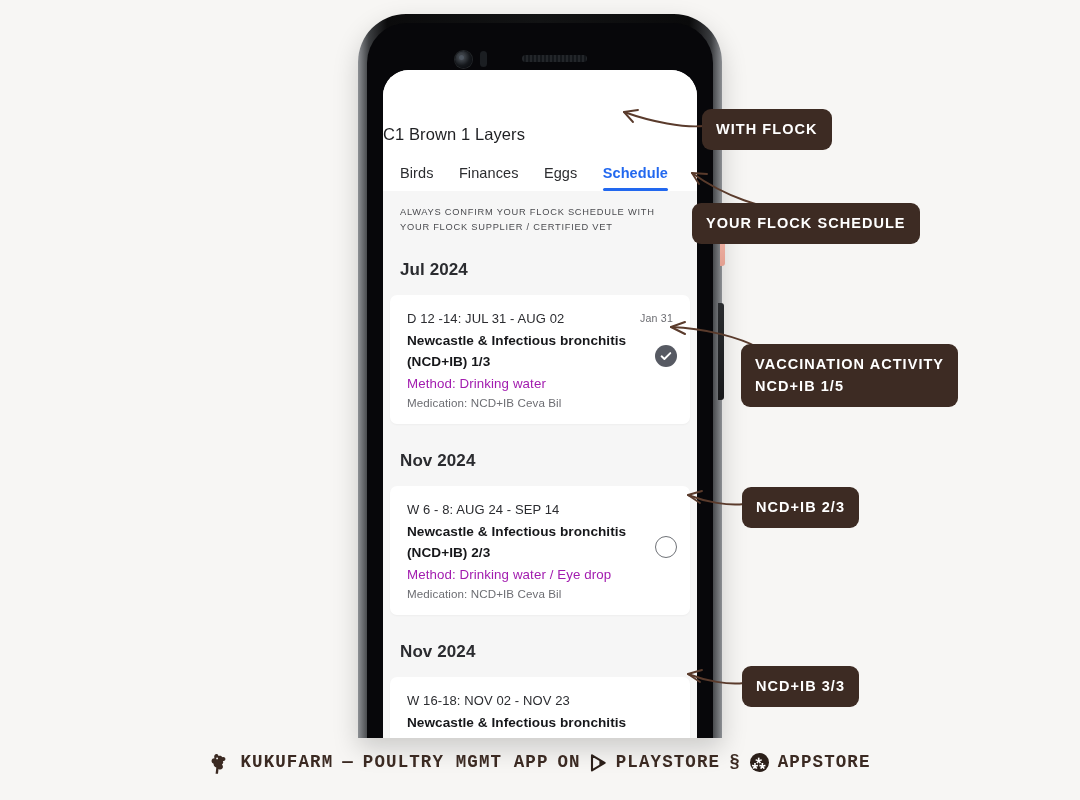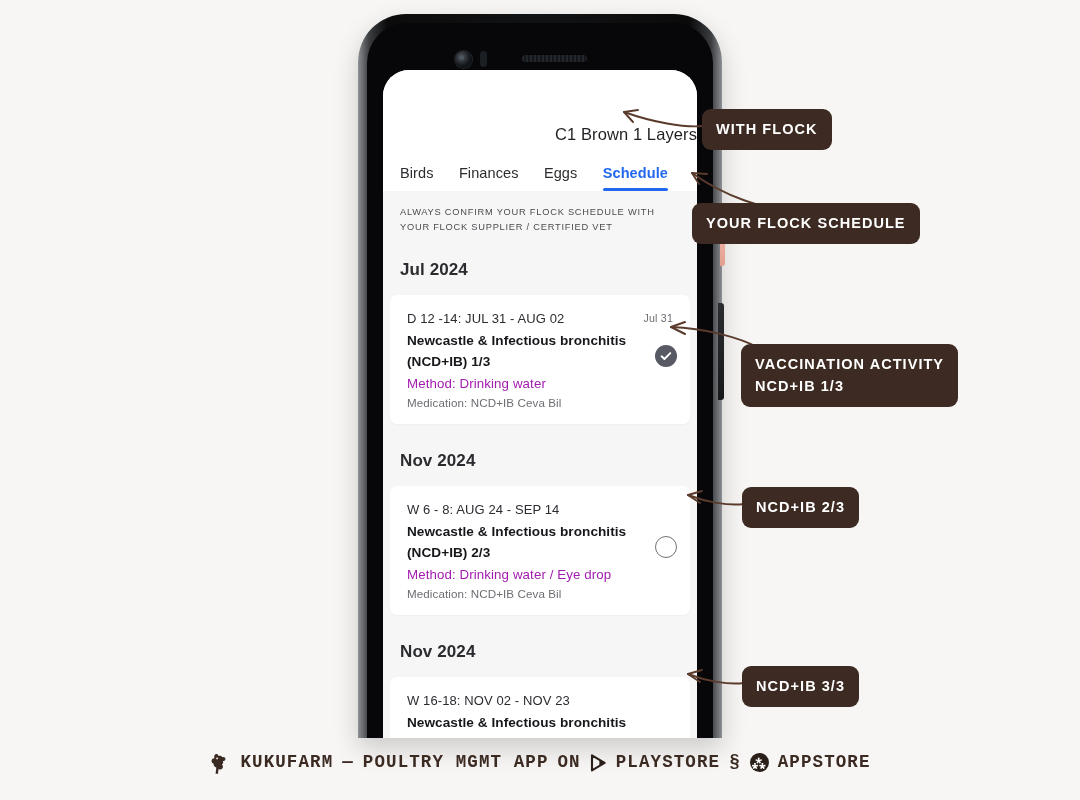--- a/index.html
+++ b/index.html
@@ -48,21 +48,21 @@
 
   
   #screen {
     position: absolute; left: 16px; top: 47px; right: 16px; bottom: 0;
     background: #ffffff;
     border-radius: 26px 26px 0 0;
     overflow: hidden;
   }
   .screen-top { background:#fff; padding-top: 8px; }
   #flock-title {
-    text-align: right; font-size: 16.5px; color: #1f2023;
+    text-align: left; font-size: 16.5px; color: #1f2023;
     letter-spacing: .1px; padding: 47px 0 0 0;
   }
   #tabs {
     display: flex; justify-content: space-between;
     padding: 21px 29px 0 17px;
   }
   .tab {
     font-size: 14.5px; color: #2c2d30; position: relative;
     padding-bottom: 10px; letter-spacing: .1px;
   }
@@ -193,21 +193,21 @@
             </div>
           </div>
         </div>
 
         <div id="content-area">
 
           <div id="disclaimer">ALWAYS CONFIRM YOUR FLOCK SCHEDULE WITH YOUR FLOCK SUPPLIER / CERTIFIED VET</div>
 
           <div class="month-head">Jul 2024</div>
           <div class="card">
-            <div class="card-date">Jul 31</div>
+            <div class="card-date">Jan 31</div>
             <div class="card-range">D 12 -14: JUL 31 - AUG 02</div>
             <div class="card-title">Newcastle &amp; Infectious bronchitis (NCD+IB) 1/3</div>
             <div class="card-method">Method: Drinking water</div>
             <div class="card-med">Medication: NCD+IB Ceva Bil</div>
             <div class="status-dot done">
               <svg width="14" height="14" viewBox="0 0 14 14">
                 <path d="M2.6 7.3 L5.4 10 L11.3 4.1" fill="none" stroke="#ffffff" stroke-width="1.9" stroke-linecap="round" stroke-linejoin="round"></path>
               </svg>
             </div>
           </div>
@@ -259,21 +259,21 @@
   </svg>
 
   <svg class="arrow" style="left:680px; top:665px;" width="70" height="30">
     <path d="M64 18 C48 20, 26 16, 8 9" fill="none" stroke="#5a3b2c" stroke-width="1.9" stroke-linecap="round"></path>
     <path d="M8 9 L22 5 M8 9 L20 17" fill="none" stroke="#5a3b2c" stroke-width="1.9" stroke-linecap="round"></path>
   </svg>
 
   <div class="callout" id="callout-flock">WITH FLOCK</div>
   <div class="callout" id="callout-schedule">YOUR FLOCK SCHEDULE</div>
   <div class="callout" id="callout-vacc">VACCINATION ACTIVITY
-NCD+IB 1/3</div>
+NCD+IB 1/5</div>
   <div class="callout" id="callout-23">NCD+IB 2/3</div>
   <div class="callout" id="callout-33">NCD+IB 3/3</div>
 
   <div id="footer">
     <svg width="22" height="24" viewBox="0 0 22 24">
       <path d="M6.5 2.2 C8.2 1.4 9.6 2.6 9.4 4.1 C10.9 3.2 12.8 3.7 13.4 5.2 C14.8 4.6 16.4 5.4 16.4 6.9
                C16.4 8.3 15.2 9.1 13.9 9.0 C14.6 10.3 14.2 11.9 12.9 12.6 C14.1 13.6 14.3 15.3 13.3 16.5
                C12.3 17.7 10.6 17.8 9.5 16.9 L9.0 21.8 L6.6 21.8 L7.3 15.6 C5.6 15.1 4.4 13.5 4.6 11.7
                C3.2 11.3 2.3 9.9 2.6 8.5 C2.9 7.0 4.3 6.1 5.7 6.4 C4.8 5.0 5.1 3.0 6.5 2.2 Z" fill="#3b2a22"></path>
       <circle cx="8.1" cy="6.4" r="0.95" fill="#f7f6f4"></circle>

